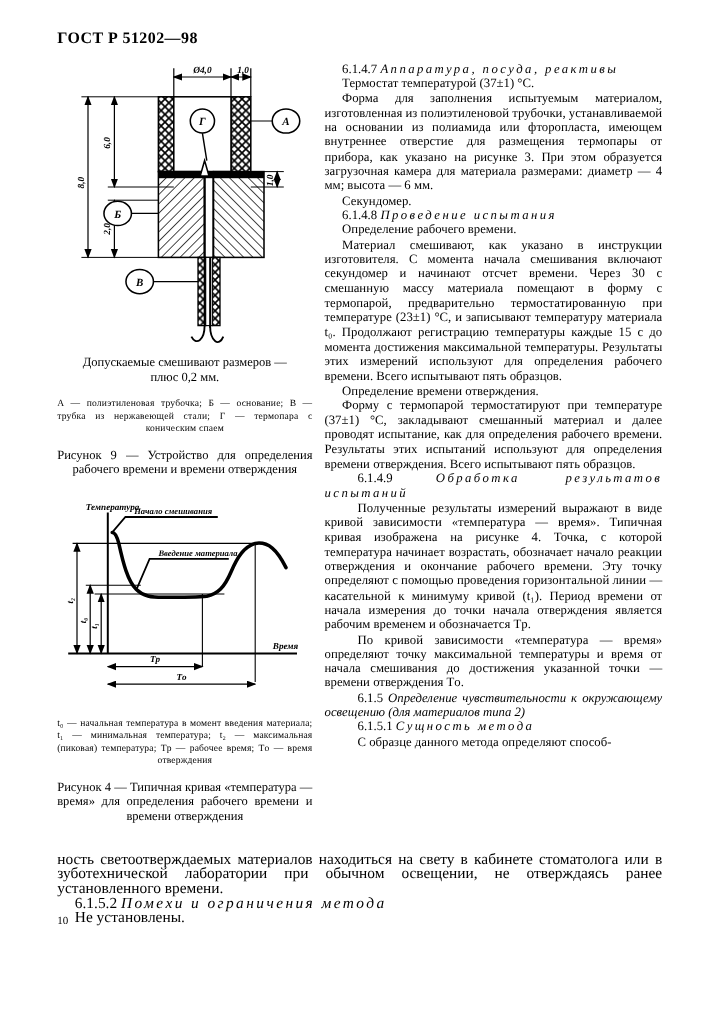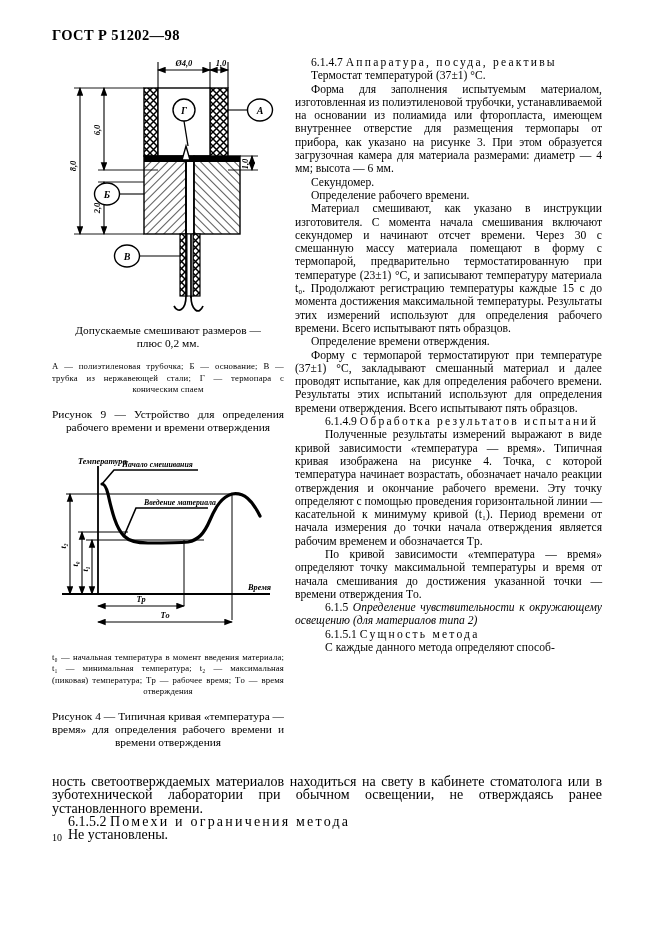--- a/index.html
+++ b/index.html
@@ -49,20 +49,21 @@
     line-height: 13.3px;
     text-align: justify;
     text-justify: inter-word;
     hyphens: manual;
   }
   .col-right p {
     margin: 0;
     text-indent: 16px;
   }
   .spaced {
+    font-style: italic;
     letter-spacing: 2.2px;
   }
   .ital { font-style: italic; }
 
   
   .fig3-wrap {
     position: relative;
     width: 232px;
     height: 272px;
   }
@@ -307,20 +308,24 @@
   <div class="col-right">
 
     <p>
       <span>6.1.4.7</span>
       <span class="spaced">Аппаратура, посуда, реактивы</span>
     </p>
     <p>Термостат температурой (37±1) °С.</p>
     <p>Форма для заполнения испытуемым материалом, изготовленная из полиэтиленовой трубочки, устанавливаемой на основании из полиамида или фторопласта, имеющем внутреннее отверстие для размещения термопары от прибора, как указано на рисунке 3. При этом образуется загрузочная камера для материала размерами: диаметр — 4 мм; высота — 6 мм.</p>
     <p>Секундомер.</p>
 
+    <p>
+      <span>6.1.4.8</span>
+      <span class="spaced">Проведение испытания</span>
+    </p>
     <p>Определение рабочего времени.</p>
     <p>Материал смешивают, как указано в инструкции изготовителя. С момента начала смешивания включают секундомер и начинают отсчет времени. Через 30 с смешанную массу материала помещают в форму с термопарой, предварительно термостатированную при температуре (23±1) °С, и записывают температуру материала t₀. Продолжают регистрацию температуры каждые 15 с до момента достижения максимальной температуры. Результаты этих измерений используют для определения рабочего времени. Всего испытывают пять образцов.</p>
     <p>Определение времени отверждения.</p>
     <p>Форму с термопарой термостатируют при температуре (37±1) °С, закладывают смешанный материал и далее проводят испытание, как для определения рабочего времени. Результаты этих испытаний используют для определения времени отверждения. Всего испытывают пять образцов.</p>
 
     <p style="text-indent:30px">
       <span>6.1.4.9</span>
       <span class="spaced">Обработка результатов испытаний</span>
     </p>
     <p style="text-indent:30px">Полученные результаты измерений выражают в виде кривой зависимости «температура — время». Типичная кривая изображена на рисунке 4. Точка, с которой температура начинает возрастать, обозначает начало реакции отверждения и окончание рабочего времени. Эту точку определяют с помощью проведения горизонтальной линии — касательной к минимуму кривой (t₁). Период времени от начала измерения до точки начала отверждения является рабочим временем и обозначается Tр.</p>
@@ -328,21 +333,21 @@
 
     <p style="text-indent:30px">
       <span>6.1.5</span>
       <span class="ital">Определение чувствительности к окружающему освещению (для материалов типа 2)</span>
     </p>
 
     <p style="text-indent:30px">
       <span>6.1.5.1</span>
       <span class="spaced">Сущность метода</span>
     </p>
-    <p style="text-indent:30px">С каждые данного метода определяют способ-</p>
+    <p style="text-indent:30px">С образце данного метода определяют способ-</p>
   </div>
 
   <div class="bottom-block">
     <p class="noind">ность светоотверждаемых материалов находиться на свету в кабинете стоматолога или в зуботехнической лаборатории при обычном освещении, не отверждаясь ранее установленного времени.</p>
     <p>
       <span>6.1.5.2</span>
       <span class="spaced">Помехи и ограничения метода</span>
     </p>
     <p>Не установлены.</p>
   </div>

